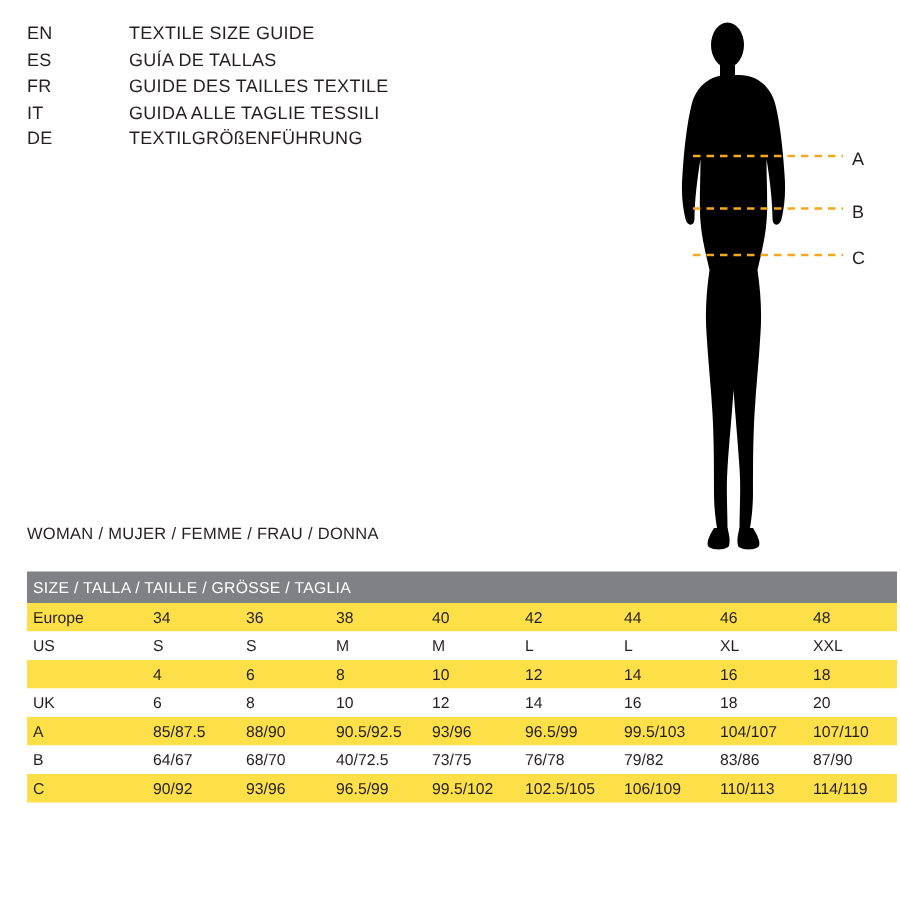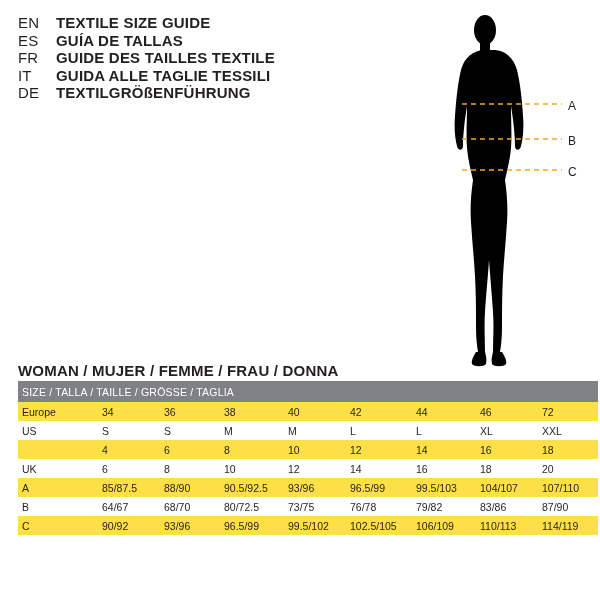--- a/index.html
+++ b/index.html
@@ -24,31 +24,32 @@
   
   .lang-block {
     position: absolute;
     top: 14px;
     left: 18px;
     width: 300px;
   }
   .lang-row {
     display: flex;
     align-items: baseline;
-    font-size: 15px;
+    font-size: 12px;
     line-height: 17.5px;
     letter-spacing: 0.2px;
   }
   .lang-code {
     width: 38px;
     flex: 0 0 38px;
     font-weight: 400;
   }
   .lang-title {
-    font-weight: 700;
+    font-weight: 400;
+    margin-left: 30px;
   }
 
   
   .figure-wrap {
     position: absolute;
     top: 8px;
     left: 440px;
     width: 150px;
     height: 365px;
   }
@@ -62,24 +63,24 @@
     font-size: 12px;
     color: #231f20;
   }
   .lbl-a { top: 91px; left: 128px; }
   .lbl-b { top: 126px; left: 128px; }
   .lbl-c { top: 157px; left: 128px; }
 
   
   .woman-heading {
     position: absolute;
-    top: 362px;
+    top: 350px;
     left: 18px;
-    font-size: 15px;
-    font-weight: bold;
+    font-size: 11px;
+    font-weight: normal;
     letter-spacing: 0.2px;
   }
 
   
   .table-wrap {
     position: absolute;
     top: 381px;
     left: 18px;
     width: 564px;
   }
@@ -230,21 +231,21 @@
 
         <tr class="shaded">
           <td class="rowlabel">Europe</td>
           <td class="val">34</td>
           <td class="val">36</td>
           <td class="val">38</td>
           <td class="val">40</td>
           <td class="val">42</td>
           <td class="val">44</td>
           <td class="val">46</td>
-          <td class="val">72</td>
+          <td class="val">48</td>
         </tr>
 
         <tr class="plain">
           <td class="rowlabel">US</td>
           <td class="val">S</td>
           <td class="val">S</td>
           <td class="val">M</td>
           <td class="val">M</td>
           <td class="val">L</td>
           <td class="val">L</td>
@@ -285,21 +286,21 @@
           <td class="val">96.5/99</td>
           <td class="val">99.5/103</td>
           <td class="val">104/107</td>
           <td class="val">107/110</td>
         </tr>
 
         <tr class="plain">
           <td class="rowlabel">B</td>
           <td class="val">64/67</td>
           <td class="val">68/70</td>
-          <td class="val">80/72.5</td>
+          <td class="val">40/72.5</td>
           <td class="val">73/75</td>
           <td class="val">76/78</td>
           <td class="val">79/82</td>
           <td class="val">83/86</td>
           <td class="val">87/90</td>
         </tr>
 
         <tr class="shaded">
           <td class="rowlabel">C</td>
           <td class="val">90/92</td>

